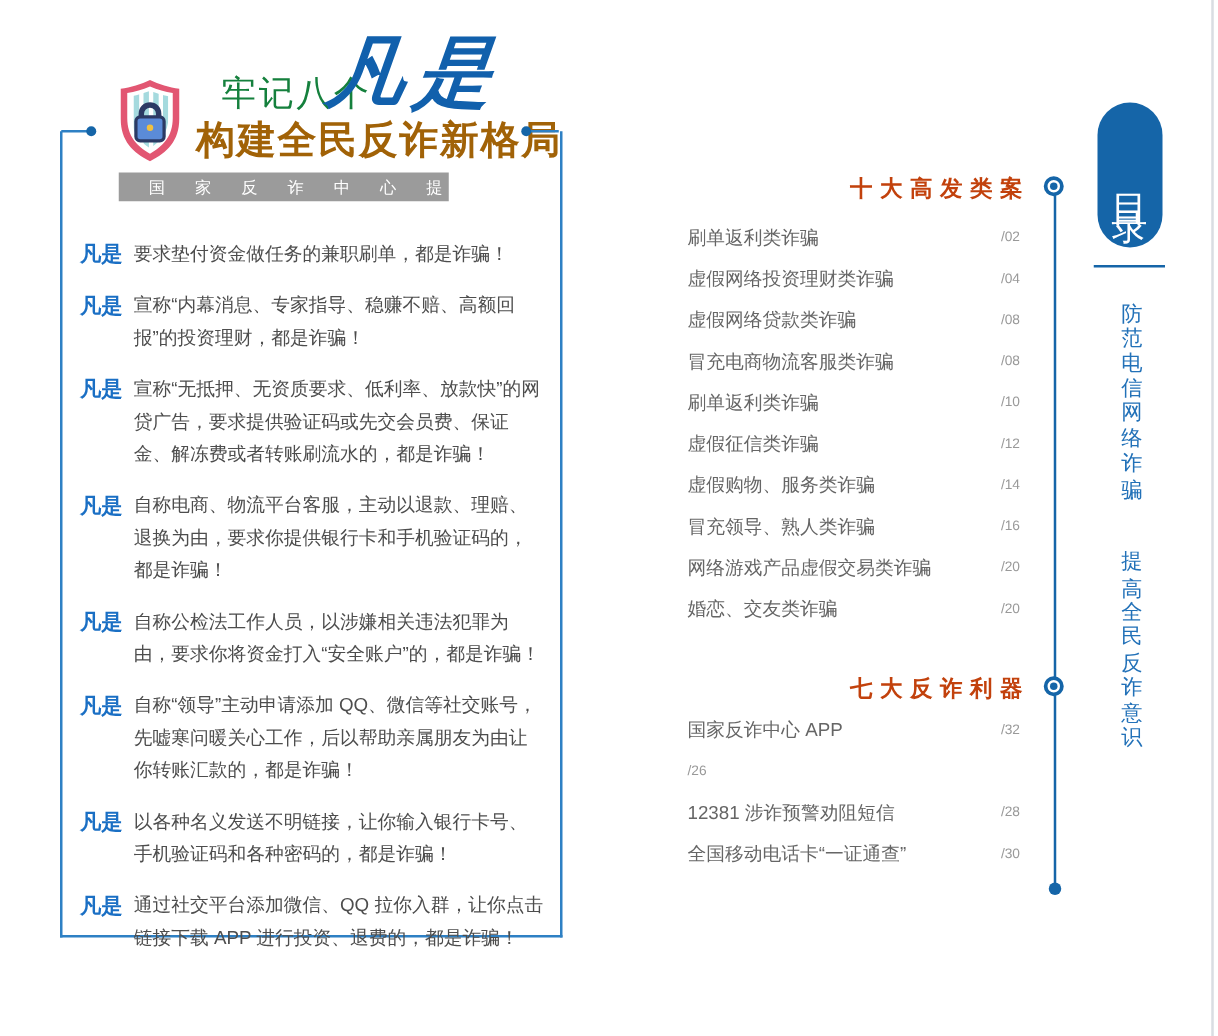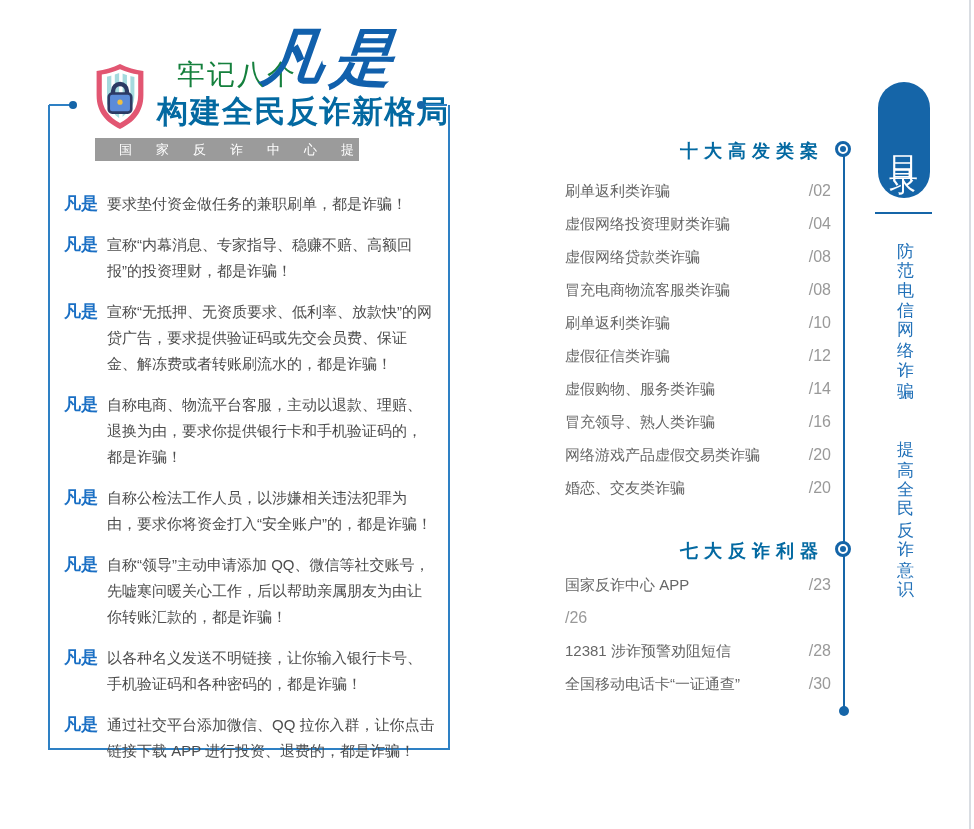--- a/index.html
+++ b/index.html
@@ -9,21 +9,21 @@
   }
   .edge-line { position:absolute; left:969px; top:0; width:2px; height:829px; background:#d9dde2; }
 
   
   .logo { position:absolute; left:94px; top:62px; width:52px; height:70px; }
   .slogan-prefix { position:absolute; left:177px; top:56px; font-size:28px; color:#15803d; letter-spacing:2px; }
   .slogan-brush {
     position:absolute; left:262px; top:16px; font-size:62px; font-weight:bold; font-style:italic;
     color:#1160ac; font-family:"DejaVu Serif", serif; letter-spacing:8px; transform:skewX(-6deg);
   }
-  .slogan-main { position:absolute; left:157px; top:91px; font-size:31px; font-weight:bold; color:#0369a1; letter-spacing:1.5px; }
+  .slogan-main { position:absolute; left:157px; top:91px; font-size:31px; font-weight:bold; color:#a16207; letter-spacing:1.5px; }
   .banner {
     position:absolute; left:95px; top:138px; width:264px; height:23px; background:#9b9b9b;
     color:#ffffff; font-size:13px; line-height:23px; text-align:center; letter-spacing:24px; text-indent:24px;
     white-space:nowrap; overflow:hidden;
   }
 
   
   .frame { position:absolute; left:48px; top:105px; width:398px; height:643px;
     border:2px solid #2e80c4; border-top:none; }
   .tick { position:absolute; top:104px; width:24px; height:2px; background:#2e80c4; }
@@ -32,31 +32,31 @@
   .tick-dot.l { left:69px; } .tick-dot.r { left:417px; }
 
   .fanshi-list { position:absolute; left:64px; top:191px; width:372px; }
   .fanshi-item { display:flex; margin-bottom:15px; }
   .fanshi-label { color:#1a6fc4; font-weight:bold; font-size:17px; line-height:26px; margin-right:9px; white-space:nowrap; flex-shrink:0; }
   .fanshi-text { color:#4d4d4d; font-size:15px; line-height:26px; }
 
   
   .toc { position:absolute; left:540px; top:130px; width:312px; height:600px; }
   .toc-line { position:absolute; left:303px; top:20px; width:2px; height:560px; background:#1565a8; }
-  .toc-heading { position:absolute; right:28px; font-size:18px; font-weight:bold; color:#0369a1; letter-spacing:6px; white-space:nowrap; }
+  .toc-heading { position:absolute; right:28px; font-size:18px; font-weight:bold; color:#c2410c; letter-spacing:6px; white-space:nowrap; }
   .toc-heading.h1 { top:9px; } .toc-heading.h2 { top:409px;margin-left:12px; }
   .bullet { position:absolute; left:295px; width:10px; height:10px; border:3px solid #1565a8; border-radius:50%; background:#ffffff; }
   .bullet::after { content:""; position:absolute; left:2px; top:2px; width:6px; height:6px; border-radius:50%; background:#1565a8; }
   .bullet.b1 { top:11px; } .bullet.b2 { top:411px; }
   .end-dot { position:absolute; left:299px; top:576px; width:10px; height:10px; border-radius:50%; background:#1565a8; }
-  .toc-rows { position:absolute; left:10px; width:266px;margin-left:15px; }
+  .toc-rows { position:absolute; left:10px; width:266px; }
   .toc-rows.r1 { top:44px; } .toc-rows.r2 { top:438px; }
   .toc-row { display:flex; justify-content:space-between; height:33px; cursor:pointer; }
   .toc-row-label { color:#666666; font-size:15px; line-height:33px; white-space:nowrap; }
-  .toc-row-page { color:#999999; font-size:16px; line-height:33px; }
+  .toc-row-page { color:#999999; font-size:11px; line-height:33px; }
 
   
   .toc-tab {
     position:absolute; left:878px; top:82px; width:52px; height:116px; background:#1565a8; border-radius:26px;
     display:flex; align-items:center; justify-content:center;
   }
   .toc-tab-text {
     writing-mode:vertical-rl; text-orientation:upright; color:#ffffff; font-size:29px;
     font-family:"DejaVu Serif", serif; letter-spacing:12px; padding-top:10px;
   }
@@ -187,21 +187,21 @@
         <span class="toc-row-page">/20</span>
       </div>
     </div>
 
     <div class="toc-heading h2">七大反诈利器</div>
     <span class="bullet b2"></span>
 
     <div class="toc-rows r2">
       <div class="toc-row">
         <span class="toc-row-label">国家反诈中心 APP</span>
-        <span class="toc-row-page">/23</span>
+        <span class="toc-row-page">/32</span>
       </div>
       <div class="toc-row">
         <span class="toc-row-page">/26</span>
       </div>
       <div class="toc-row">
         <span class="toc-row-label">12381 涉诈预警劝阻短信</span>
         <span class="toc-row-page">/28</span>
       </div>
       <div class="toc-row">
         <span class="toc-row-label">全国移动电话卡“一证通查”</span>

